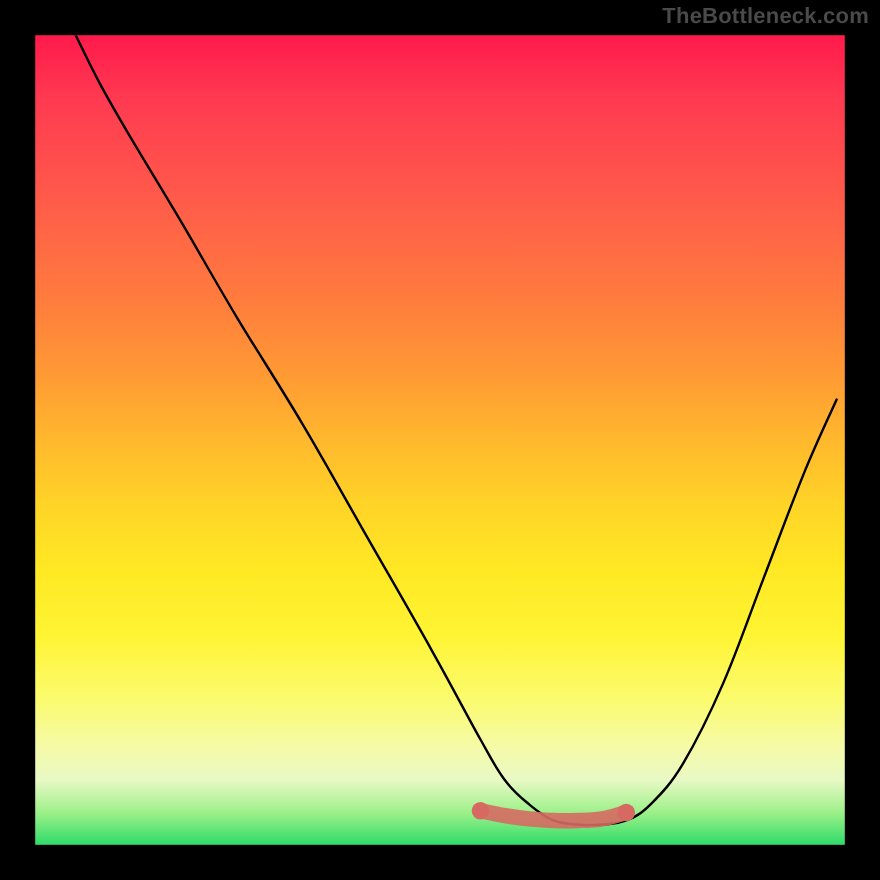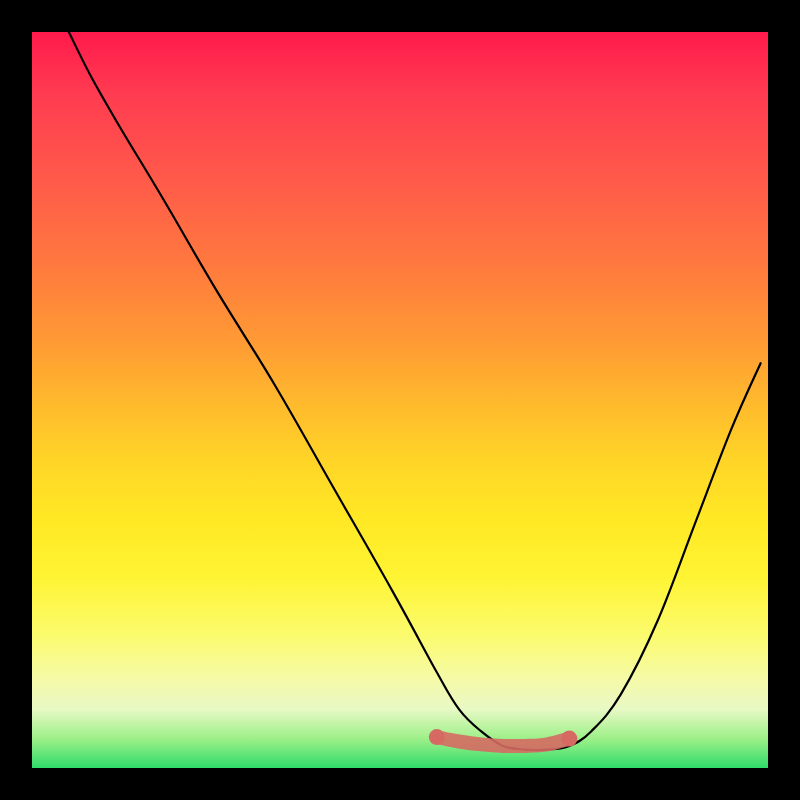--- a/index.html
+++ b/index.html
@@ -61,20 +61,21 @@
     width: 736px;
     height: 736px;
     z-index: 10;
   }
 </style>
 </head>
 <body>
 
 <div class="stage">
 
+  <div class="watermark">TheBottleneck.com</div>
 
   <div class="plot-area">
     <svg class="curve" viewBox="0 0 736 736" preserveAspectRatio="none">
       <path d="M 36.8 0.0 C 40.8 7.9, 49.6 26.9, 58.9 44.2 C 68.2 61.4, 75.1 73.2, 88.3 95.7 C 101.6 118.2, 115.3 140.1, 132.5 169.3 C 149.7 198.4, 164.1 224.5, 184.0 257.6 C 203.9 290.7, 221.7 317.5, 242.9 353.3 C 264.1 389.0, 280.6 419.2, 301.8 456.3 C 323.0 493.4, 342.1 526.2, 360.6 559.4 C 379.2 592.5, 392.9 619.1, 404.8 640.3 C 416.7 661.5, 418.9 666.5, 426.9 677.1 C 434.8 687.7, 441.0 692.6, 449.0 699.2 C 456.9 705.8, 463.1 710.6, 471.0 713.9 C 479.0 717.2, 485.2 716.9, 493.1 717.6 C 501.1 718.3, 507.3 718.3, 515.2 717.6 C 523.1 716.9, 529.3 717.2, 537.3 713.9 C 545.2 710.6, 550.1 708.5, 559.4 699.2 C 568.6 689.9, 576.9 682.3, 588.8 662.4 C 600.7 642.5, 612.4 619.3, 625.6 588.8 C 638.8 558.3, 649.2 527.6, 662.4 493.1 C 675.6 458.7, 687.3 426.6, 699.2 397.4 C 711.1 368.3, 723.3 343.1, 728.6 331.2" fill="none" stroke="#000" stroke-width="2.2" stroke-linecap="round" stroke-linejoin="round"></path>
       <g>
           <path d="M 404.8 705.1 C 408.8 705.9, 418.9 708.2, 426.9 709.5 C 434.8 710.8, 441.0 711.7, 449.0 712.4 C 456.9 713.2, 463.1 713.7, 471.0 713.9 C 479.0 714.2, 485.2 714.2, 493.1 713.9 C 501.1 713.7, 507.3 713.8, 515.2 712.4 C 523.1 711.1, 533.3 707.6, 537.3 706.6" fill="none" stroke="#d66a63" stroke-width="14" stroke-linecap="round" stroke-linejoin="round" opacity="0.9"></path>
           <circle cx="404.8" cy="705.1" r="8" fill="#d66a63"></circle>
           <circle cx="537.3" cy="706.6" r="8" fill="#d66a63"></circle>
         </g>
     </svg>

